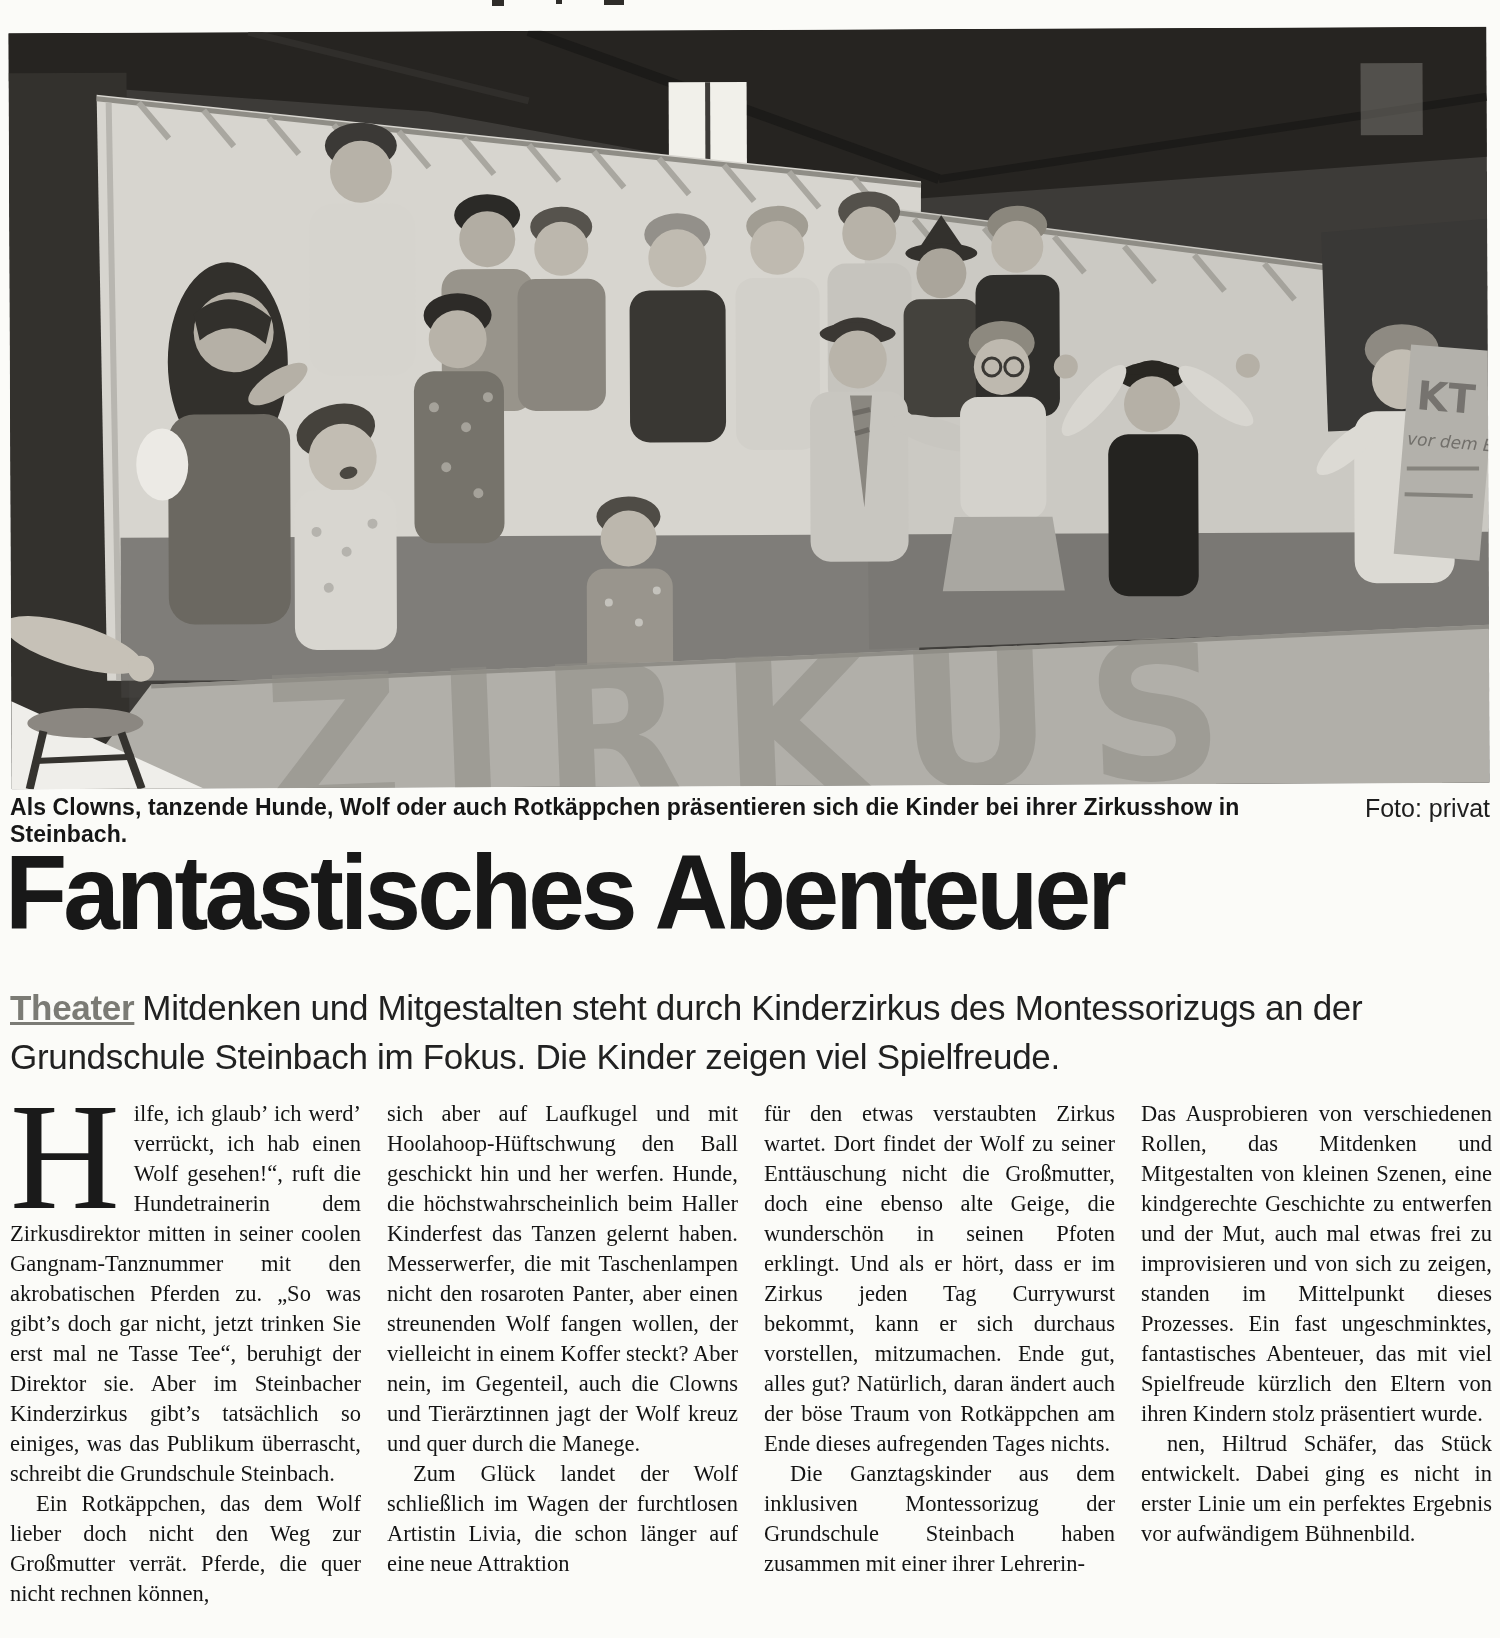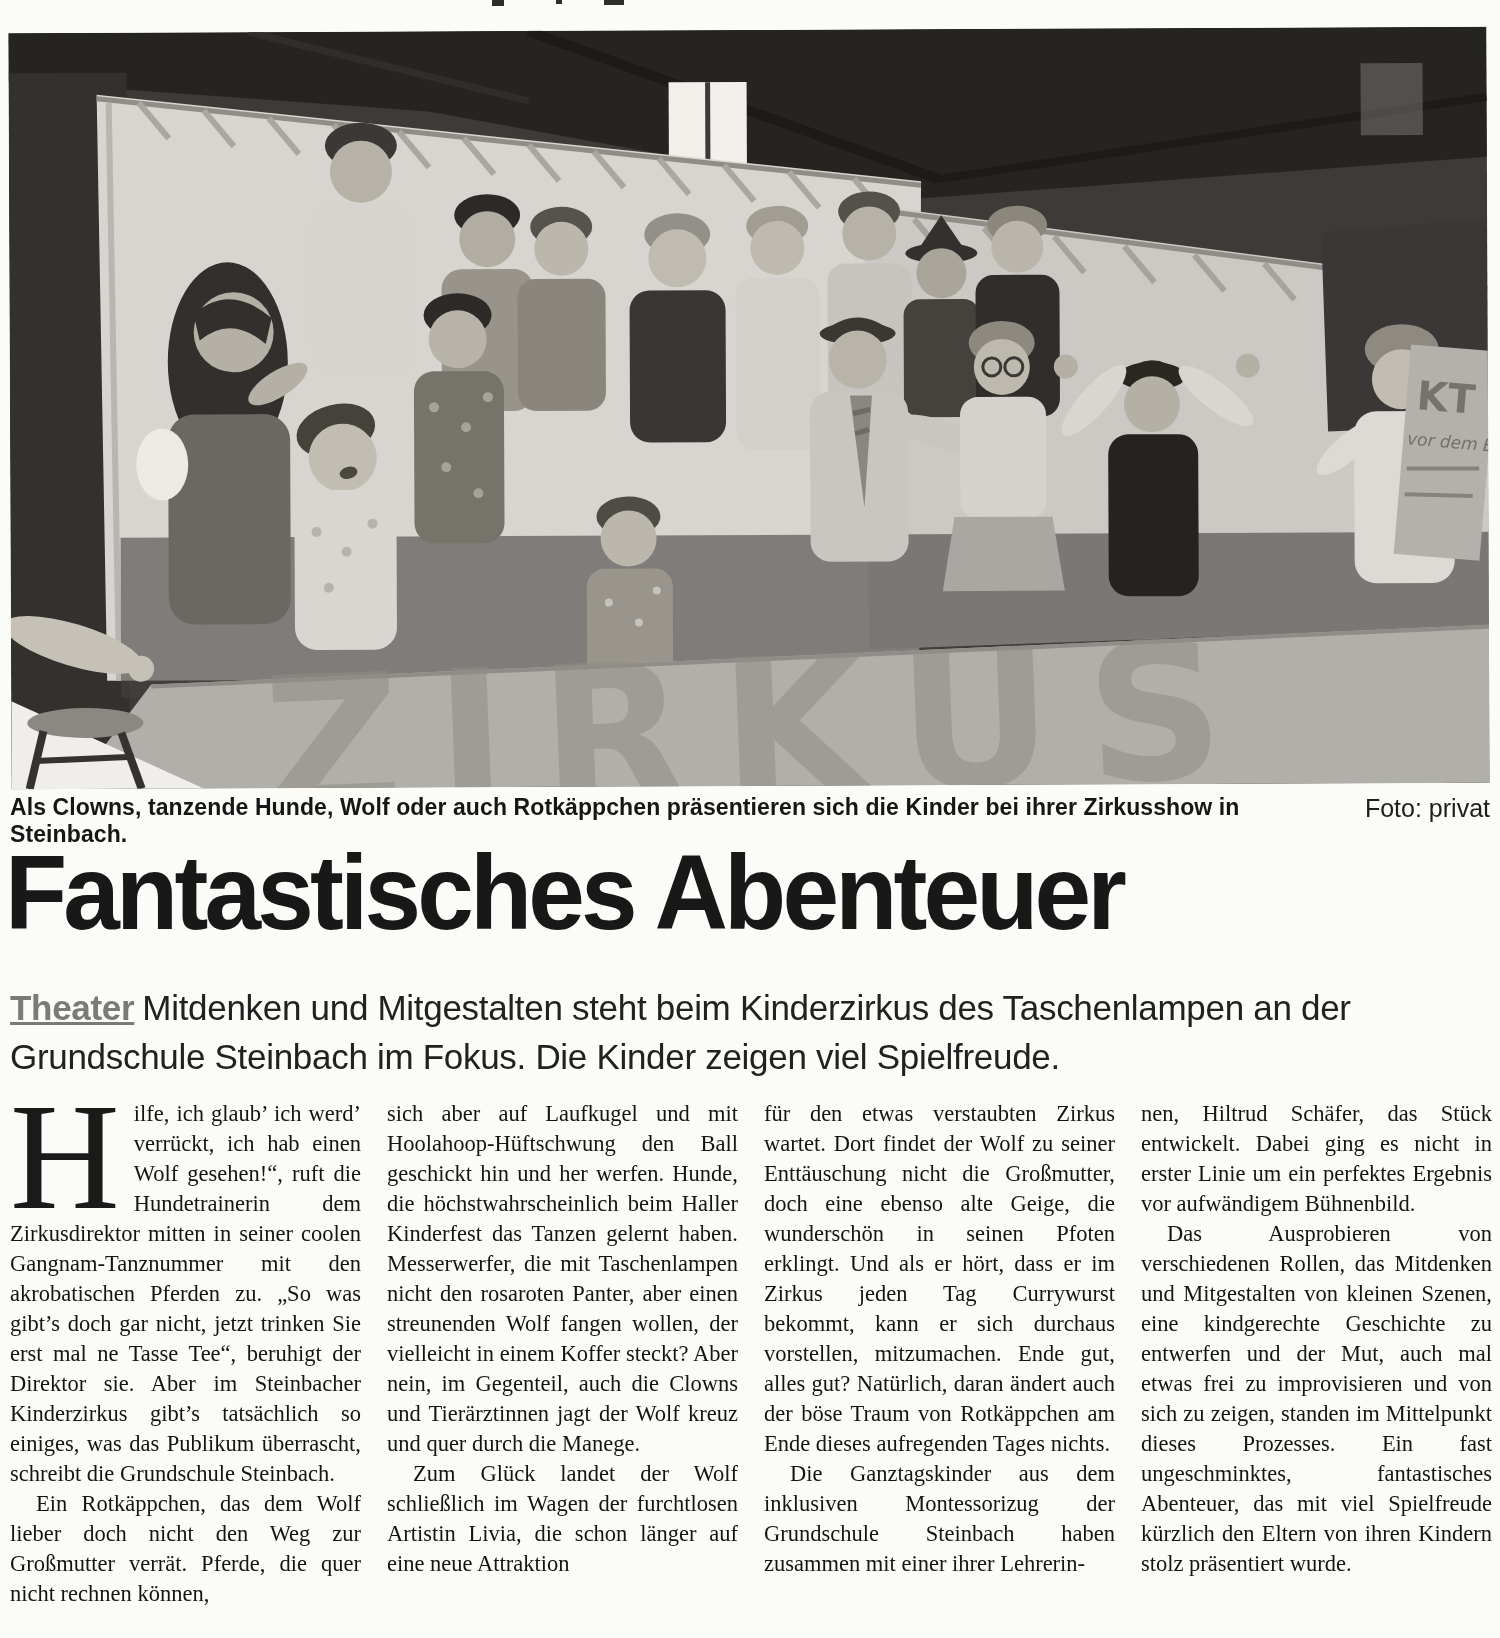--- a/index.html
+++ b/index.html
@@ -227,33 +227,33 @@
 </div>
 
 <div class="caption-row">
   <span class="caption">Als Clowns, tanzende Hunde, Wolf oder auch Rotkäppchen präsentieren sich die Kinder bei ihrer Zirkusshow in Steinbach.</span>
   <span class="credit">Foto: privat</span>
 </div>
 
 <h1 class="headline" style="margin:0;">Fantastisches Abenteuer</h1>
 
 <div class="standfirst">
-  <span class="kicker">Theater</span><span>Mitdenken und Mitgestalten steht beim Kinderzirkus des Taschenlampen an der Grundschule Steinbach im Fokus. Die Kinder zeigen viel Spielfreude.</span>
+  <span class="kicker">Theater</span><span>Mitdenken und Mitgestalten steht durch Kinderzirkus des Montessorizugs an der Grundschule Steinbach im Fokus. Die Kinder zeigen viel Spielfreude.</span>
 </div>
 
 <div class="body-cols">
   <div class="col">
     <p><span class="dropcap">H</span><span>ilfe, ich glaub’ ich werd’ verrückt, ich hab einen Wolf gesehen!“, ruft die Hundetrainerin dem Zirkusdirektor mitten in seiner coolen Gangnam-Tanznummer mit den akrobatischen Pferden zu. „So was gibt’s doch gar nicht, jetzt trinken Sie erst mal ne Tasse Tee“, beruhigt der Direktor sie. Aber im Steinbacher Kinderzirkus gibt’s tatsächlich so einiges, was das Publikum überrascht, schreibt die Grundschule Steinbach.</span></p>
     <p>Ein Rotkäppchen, das dem Wolf lieber doch nicht den Weg zur Großmutter verrät. Pferde, die quer nicht rechnen können,</p>
   </div>
   <div class="col">
     <p>sich aber auf Laufkugel und mit Hoolahoop-Hüftschwung den Ball geschickt hin und her werfen. Hunde, die höchstwahrscheinlich beim Haller Kinderfest das Tanzen gelernt haben. Messerwerfer, die mit Taschenlampen nicht den rosaroten Panter, aber einen streunenden Wolf fangen wollen, der vielleicht in einem Koffer steckt? Aber nein, im Gegenteil, auch die Clowns und Tierärztinnen jagt der Wolf kreuz und quer durch die Manege.</p>
     <p>Zum Glück landet der Wolf schließlich im Wagen der furchtlosen Artistin Livia, die schon länger auf eine neue Attraktion</p>
   </div>
   <div class="col">
     <p>für den etwas verstaubten Zirkus wartet. Dort findet der Wolf zu seiner Enttäuschung nicht die Großmutter, doch eine ebenso alte Geige, die wunderschön in seinen Pfoten erklingt. Und als er hört, dass er im Zirkus jeden Tag Currywurst bekommt, kann er sich durchaus vorstellen, mitzumachen. Ende gut, alles gut? Natürlich, daran ändert auch der böse Traum von Rotkäppchen am Ende dieses aufregenden Tages nichts.</p>
     <p>Die Ganztagskinder aus dem inklusiven Montessorizug der Grundschule Steinbach haben zusammen mit einer ihrer Lehrerin-</p>
   </div>
   <div class="col">
+    <p>Das Ausprobieren von verschiedenen Rollen, das Mitdenken und Mitgestalten von kleinen Szenen, eine kindgerechte Geschichte zu entwerfen und der Mut, auch mal etwas frei zu improvisieren und von sich zu zeigen, standen im Mittelpunkt dieses Prozesses. Ein fast ungeschminktes, fantastisches Abenteuer, das mit viel Spielfreude kürzlich den Eltern von ihren Kindern stolz präsentiert wurde.</p>
     <p>nen, Hiltrud Schäfer, das Stück entwickelt. Dabei ging es nicht in erster Linie um ein perfektes Ergebnis vor aufwändigem Bühnenbild.</p>
-    <p>Das Ausprobieren von verschiedenen Rollen, das Mitdenken und Mitgestalten von kleinen Szenen, eine kindgerechte Geschichte zu entwerfen und der Mut, auch mal etwas frei zu improvisieren und von sich zu zeigen, standen im Mittelpunkt dieses Prozesses. Ein fast ungeschminktes, fantastisches Abenteuer, das mit viel Spielfreude kürzlich den Eltern von ihren Kindern stolz präsentiert wurde.</p>
   </div>
 </div>
 
 </body></html>

